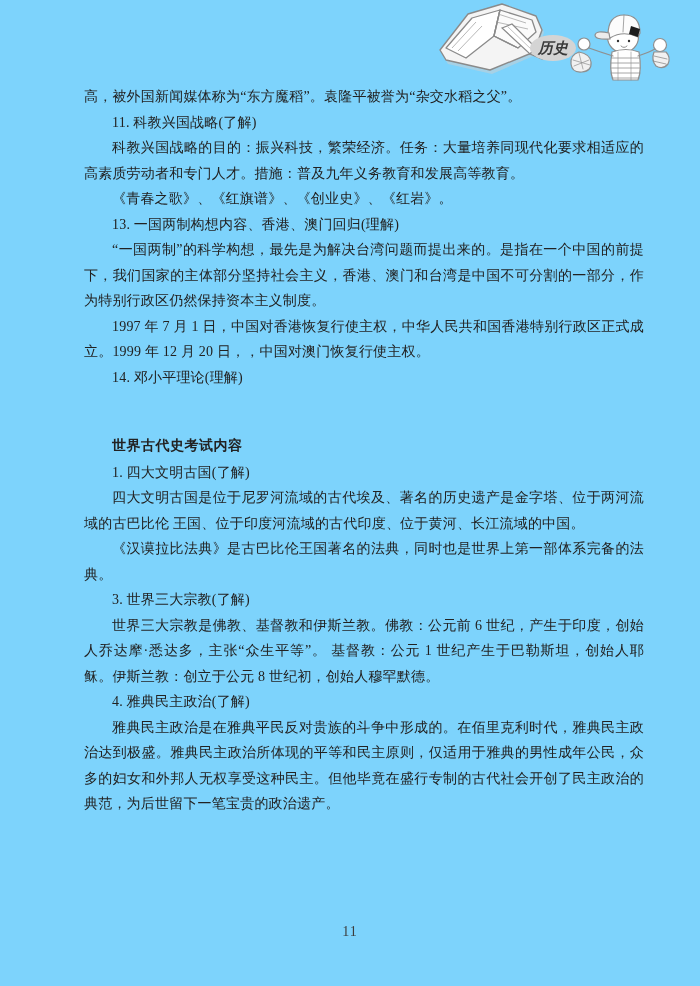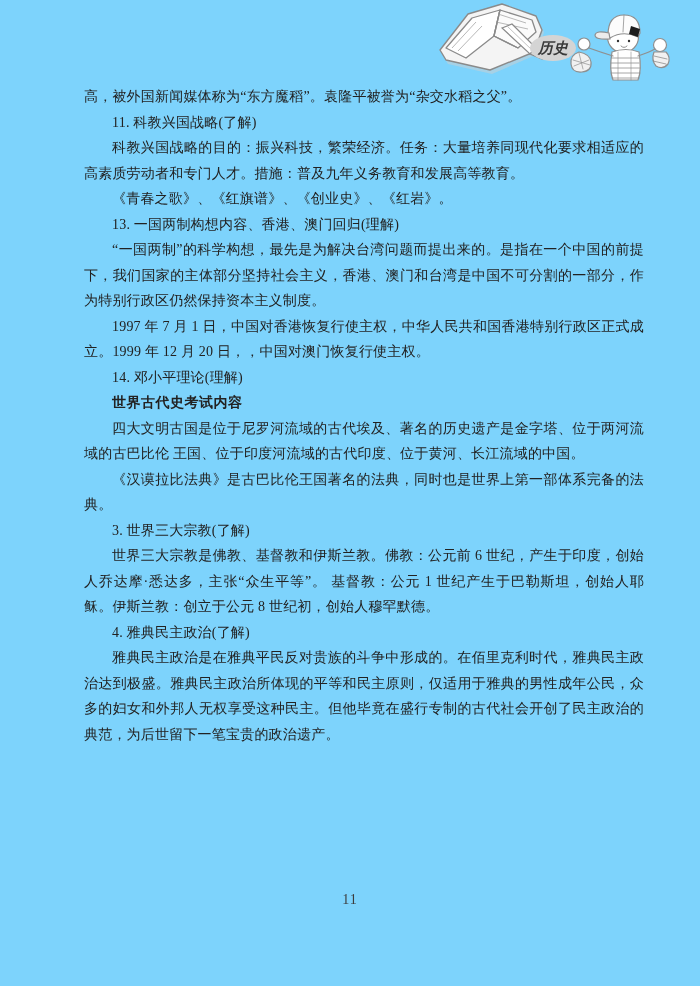--- a/index.html
+++ b/index.html
@@ -38,28 +38,29 @@
   .para {
     margin: 0;
     font-size: 14px;
     line-height: 25.5px;
     text-align: justify;
     letter-spacing: 0.2px;
     word-break: break-all;
   }
   .para.indent { text-indent: 2em; font-family: Liberation Serif, serif; }
   .para.heading {
-    font-family: Liberation Sans, sans-serif;
+    font-family: Liberation Mono, monospace;
     font-weight: 700;
     letter-spacing: 0.5px;
+    margin-top: 44px;
   }
   
   .pageno {
     position: absolute;
-    top: 892px;
+    top: 924px;
     left: 0;
     width: 100%;
     text-align: center;
     font-size: 14px;
     color: #3c3c3c;
     letter-spacing: 1px;
   }
 </style>
 </head>
 <body>
@@ -132,20 +133,21 @@
   <main class="doc">
       <p class="para">高，被外国新闻媒体称为“东方魔稻”。袁隆平被誉为“杂交水稻之父”。</p>
       <p class="para indent">11. 科教兴国战略(了解)</p>
       <p class="para indent">科教兴国战略的目的：振兴科技，繁荣经济。任务：大量培养同现代化要求相适应的高素质劳动者和专门人才。措施：普及九年义务教育和发展高等教育。</p>
       <p class="para indent">《青春之歌》、《红旗谱》、《创业史》、《红岩》。</p>
       <p class="para indent">13. 一国两制构想内容、香港、澳门回归(理解)</p>
       <p class="para indent">“一国两制”的科学构想，最先是为解决台湾问题而提出来的。是指在一个中国的前提下，我们国家的主体部分坚持社会主义，香港、澳门和台湾是中国不可分割的一部分，作为特别行政区仍然保持资本主义制度。</p>
       <p class="para indent">1997 年 7 月 1 日，中国对香港恢复行使主权，中华人民共和国香港特别行政区正式成立。1999 年 12 月 20 日，，中国对澳门恢复行使主权。</p>
       <p class="para indent">14. 邓小平理论(理解)</p>
       <p class="para indent heading">世界古代史考试内容</p>
+      <p class="para indent">1. 四大文明古国(了解)</p>
       <p class="para indent">四大文明古国是位于尼罗河流域的古代埃及、著名的历史遗产是金字塔、位于两河流域的古巴比伦 王国、位于印度河流域的古代印度、位于黄河、长江流域的中国。</p>
       <p class="para indent">《汉谟拉比法典》是古巴比伦王国著名的法典，同时也是世界上第一部体系完备的法典。</p>
       <p class="para indent">3. 世界三大宗教(了解)</p>
       <p class="para indent">世界三大宗教是佛教、基督教和伊斯兰教。佛教：公元前 6 世纪，产生于印度，创始人乔达摩·悉达多，主张“众生平等”。 基督教：公元 1 世纪产生于巴勒斯坦，创始人耶稣。伊斯兰教：创立于公元 8 世纪初，创始人穆罕默德。</p>
       <p class="para indent">4. 雅典民主政治(了解)</p>
       <p class="para indent">雅典民主政治是在雅典平民反对贵族的斗争中形成的。在佰里克利时代，雅典民主政治达到极盛。雅典民主政治所体现的平等和民主原则，仅适用于雅典的男性成年公民，众多的妇女和外邦人无权享受这种民主。但他毕竟在盛行专制的古代社会开创了民主政治的典范，为后世留下一笔宝贵的政治遗产。</p>
     </main>
 
   <div class="pageno">11</div>
 </div>

